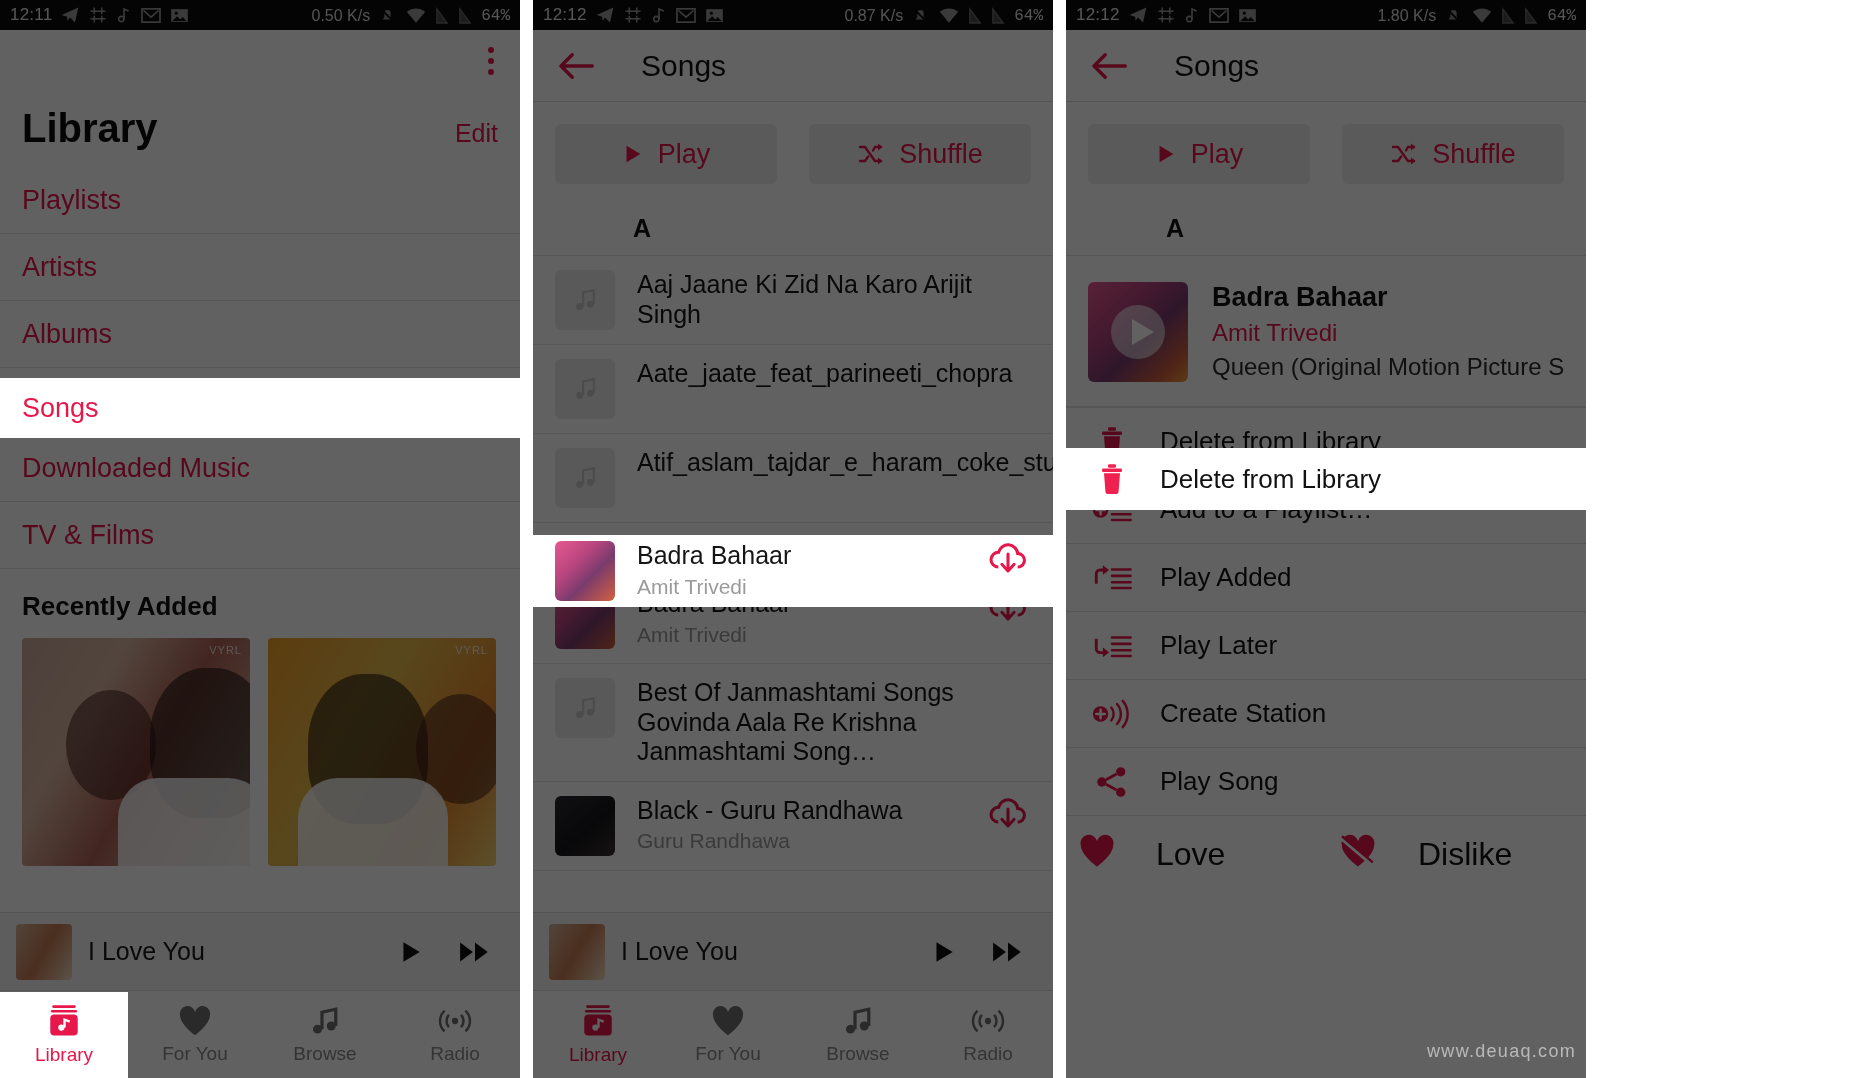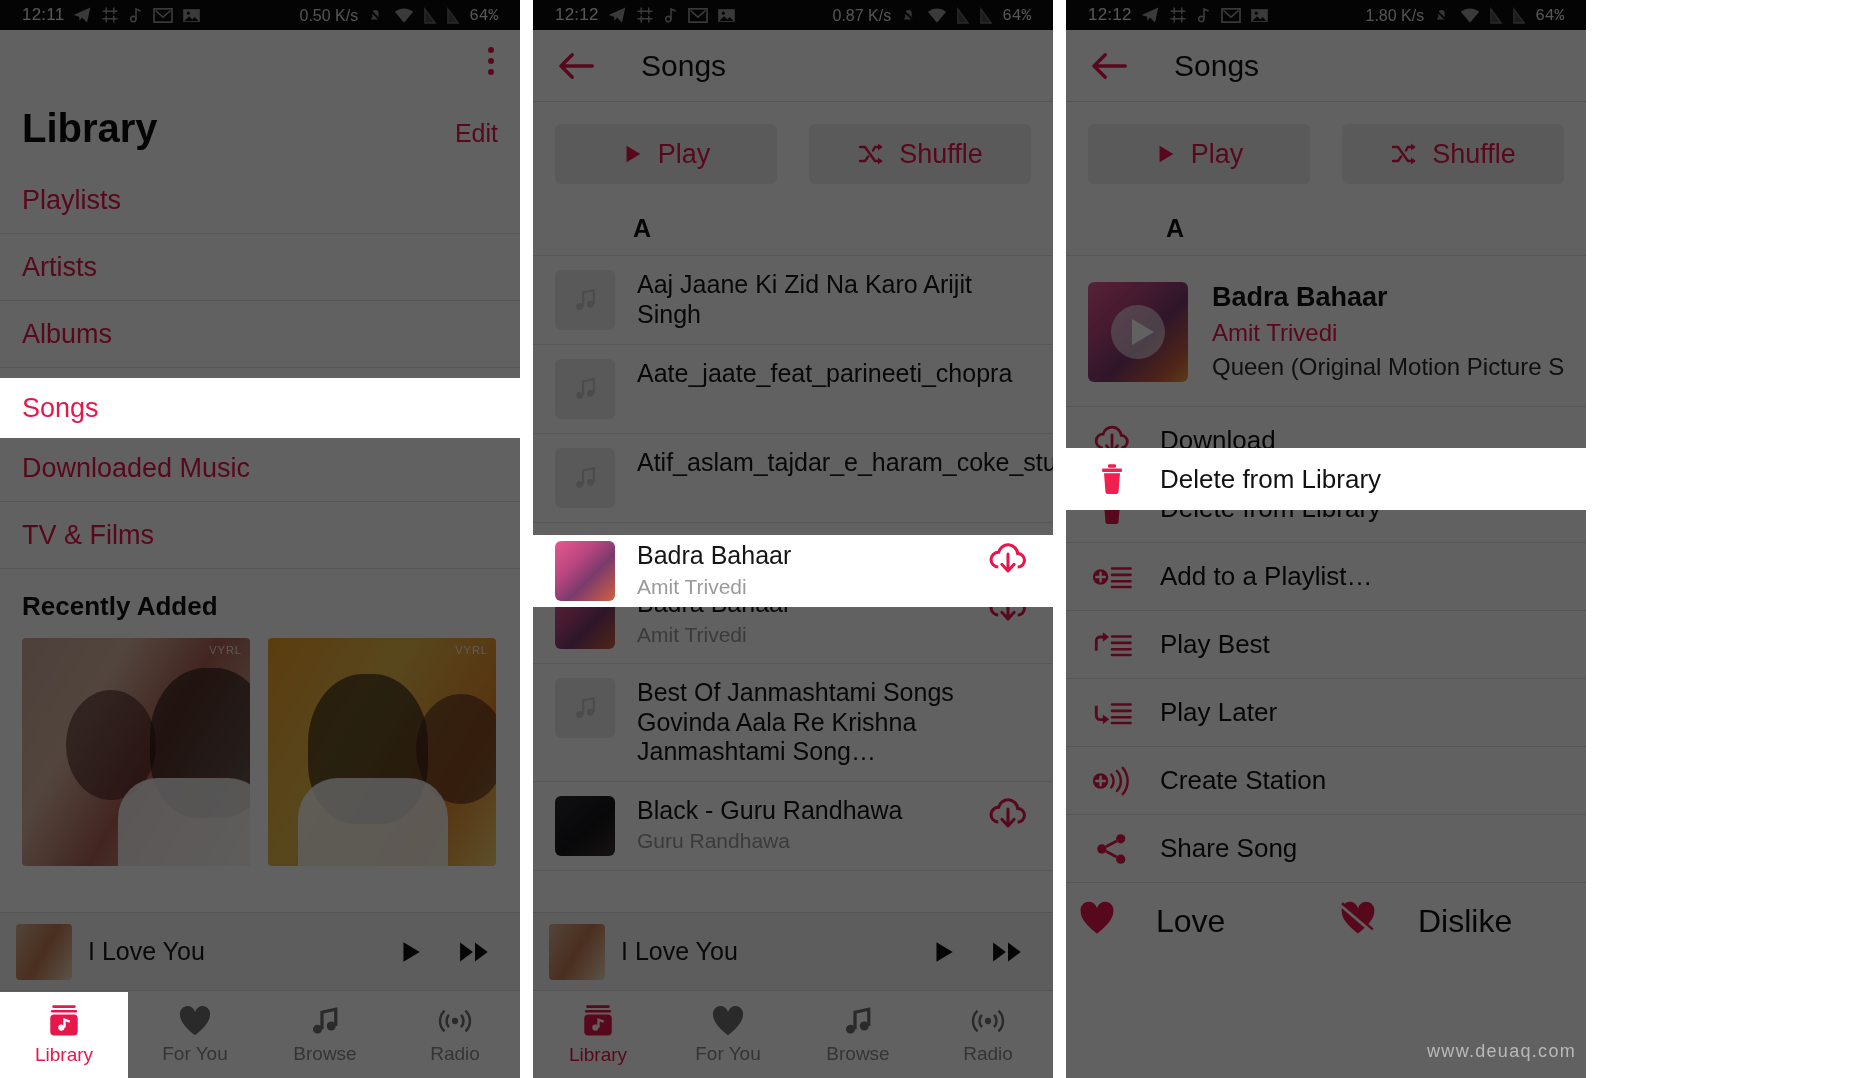--- a/index.html
+++ b/index.html
@@ -8,21 +8,21 @@
 
   .stage{ position:relative; width:1850px; height:1078px; display:flex; background:#fff; }
 
   .panel{ position:relative; width:520px; height:1078px; overflow:hidden; background:#fff; }
   .panel.p2{ margin-left:5px; }
   .panel.p3{ margin-left:5px; width:520px; }
   .gap{ width:8px; background:#fff; height:1078px; }
 
   
   .statusbar{ height:30px; background:#0b0b0b; color:#cfcfcf;
-    display:flex; align-items:center; padding:0 22px; font-size:16px; gap:8px;
+    display:flex; align-items:center; padding:0 10px; font-size:16px; gap:8px;
     position:relative; z-index:5;}
   .sb-time{ font-size:17px; color:#e2e2e2; letter-spacing:.2px;}
   .sb-icons{ display:flex; align-items:center; gap:9px; }
   .sb-right{ margin-left:auto; display:flex; align-items:flex-end; gap:8px; }
   .sb-speed{ font-size:16px; color:#dcdcdc; }
   .sb-batt{ font-size:16px; color:#e2e2e2;font-family:Liberation Mono, monospace; }
   .svgi{ display:block; }
 
   
   .dim{ position:absolute; inset:0; background:rgba(0,0,0,.62); z-index:40; pointer-events:none; }
@@ -563,29 +563,20 @@
               <path d="M24 17l22 13-22 13z" fill="#ffffff"></path>
             </svg>
         </div>
         <div style="flex:1; min-width:0;">
           <div class="mctitle">Badra Bahaar</div>
           <div class="mcart2">Amit Trivedi</div>
           <div class="mcalbum">Queen (Original Motion Picture Soundtra…</div>
         </div>
       </div>
 
-      <div class="mrow">
-        <span class="ic">
-            <svg width="40" height="34" viewBox="0 0 26 22">
-              <path d="M7 15.4a4.4 4.4 0 0 1 .2-8.8A6 6 0 0 1 19 7.4 4 4 0 0 1 19 15.4" stroke="#e8174b" stroke-width="1.8" fill="none"></path>
-              <path d="M13 7v11M9.4 14L13 18.6 16.6 14" stroke="#e8174b" stroke-width="1.8" fill="none" stroke-linecap="round" stroke-linejoin="round"></path>
-            </svg>
-          </span>
-        <span>Download</span>
-      </div>
       <div class="mdiv"></div>
 
       <div class="mrow">
         <span class="ic">
             <svg width="28" height="32" viewBox="0 0 20 24">
               <rect x="7" y="1" width="6" height="2.6" rx="1" fill="#e8174b"></rect>
               <rect x="2.5" y="4.2" width="15" height="2.6" rx="1" fill="#e8174b"></rect>
               <path d="M4 7.6h12l-1.1 14.2a1.6 1.6 0 0 1-1.6 1.5H6.7a1.6 1.6 0 0 1-1.6-1.5z" fill="#e8174b"></path>
             </svg>
           </span>
@@ -606,21 +597,21 @@
       <div class="mdiv"></div>
 
       <div class="mrow">
         <span class="ic">
             <svg width="40" height="30" viewBox="0 0 28 20">
               <path d="M3 14V7a2.6 2.6 0 0 1 2.6-2.6H9" stroke="#e8174b" stroke-width="2" fill="none"></path>
               <path d="M7.6 1l4.4 3.4-4.4 3.4z" fill="#e8174b"></path>
               <path d="M14 4h13M14 8.5h13M14 13h13M14 17h13" stroke="#e8174b" stroke-width="1.8" stroke-linecap="round"></path>
             </svg>
           </span>
-        <span>Play Best</span>
+        <span>Play Added</span>
       </div>
       <div class="mdiv"></div>
 
       <div class="mrow">
         <span class="ic">
             <svg width="40" height="30" viewBox="0 0 28 20">
               <path d="M3 5v7a2.6 2.6 0 0 0 2.6 2.6H9" stroke="#e8174b" stroke-width="2" fill="none"></path>
               <path d="M7.6 11l4.4 3.4-4.4 3.4z" fill="#e8174b"></path>
               <path d="M14 4h13M14 8.5h13M14 13h13M14 17h13" stroke="#e8174b" stroke-width="1.8" stroke-linecap="round"></path>
             </svg>
@@ -643,21 +634,21 @@
 
       <div class="mrow">
         <span class="ic">
             <svg width="36" height="32" viewBox="0 0 22 22">
               <circle cx="17" cy="4" r="3.2" fill="#e8174b"></circle>
               <circle cx="4" cy="11" r="3.2" fill="#e8174b"></circle>
               <circle cx="17" cy="18" r="3.2" fill="#e8174b"></circle>
               <path d="M14.2 5.5L6.8 9.5M6.8 12.5l7.4 4" stroke="#e8174b" stroke-width="1.9"></path>
             </svg>
           </span>
-        <span>Share Song</span>
+        <span>Play Song</span>
       </div>
 
       <div class="lovebar">
         <div class="lovehalf">
           <span><svg width="38" height="34" viewBox="0 0 24 22">
                 <path d="M12 21S1.5 13.5 1.5 7.2A5.2 5.2 0 0 1 12 4.6 5.2 5.2 0 0 1 22.5 7.2C22.5 13.5 12 21 12 21z" fill="#e8174b"></path>
               </svg></span>
           <span>Love</span>
         </div>
         <div class="lovehalf">

